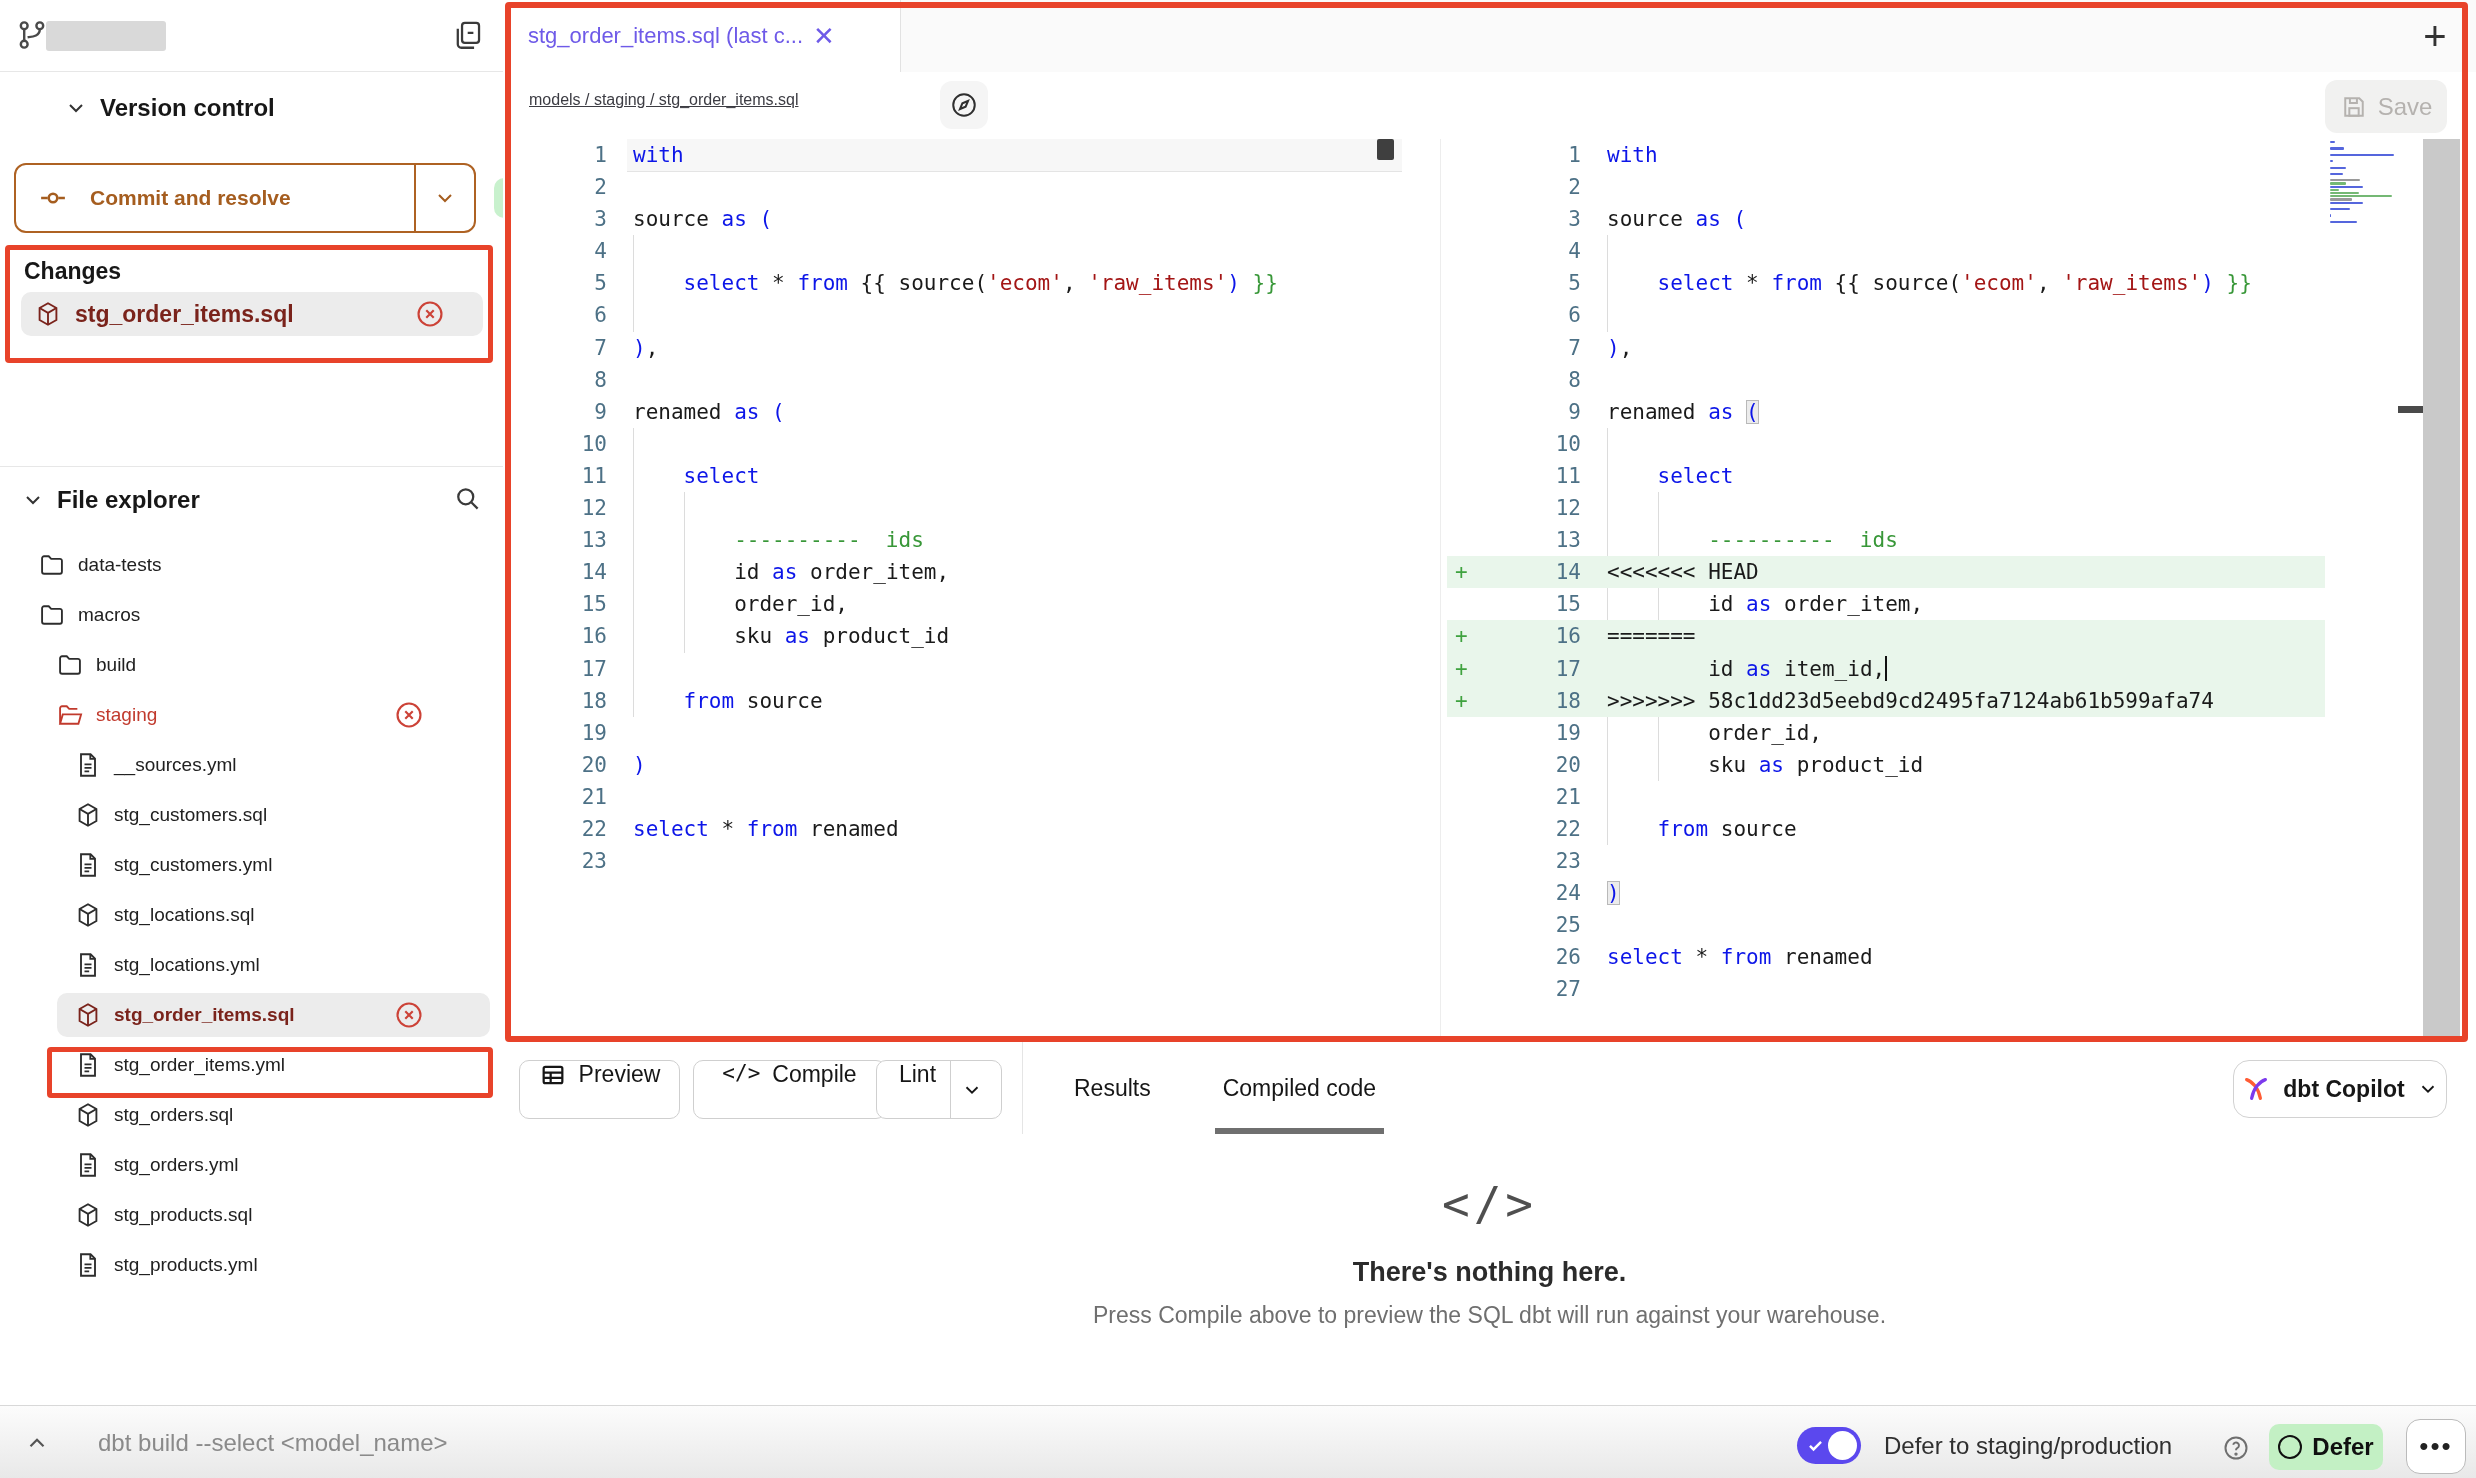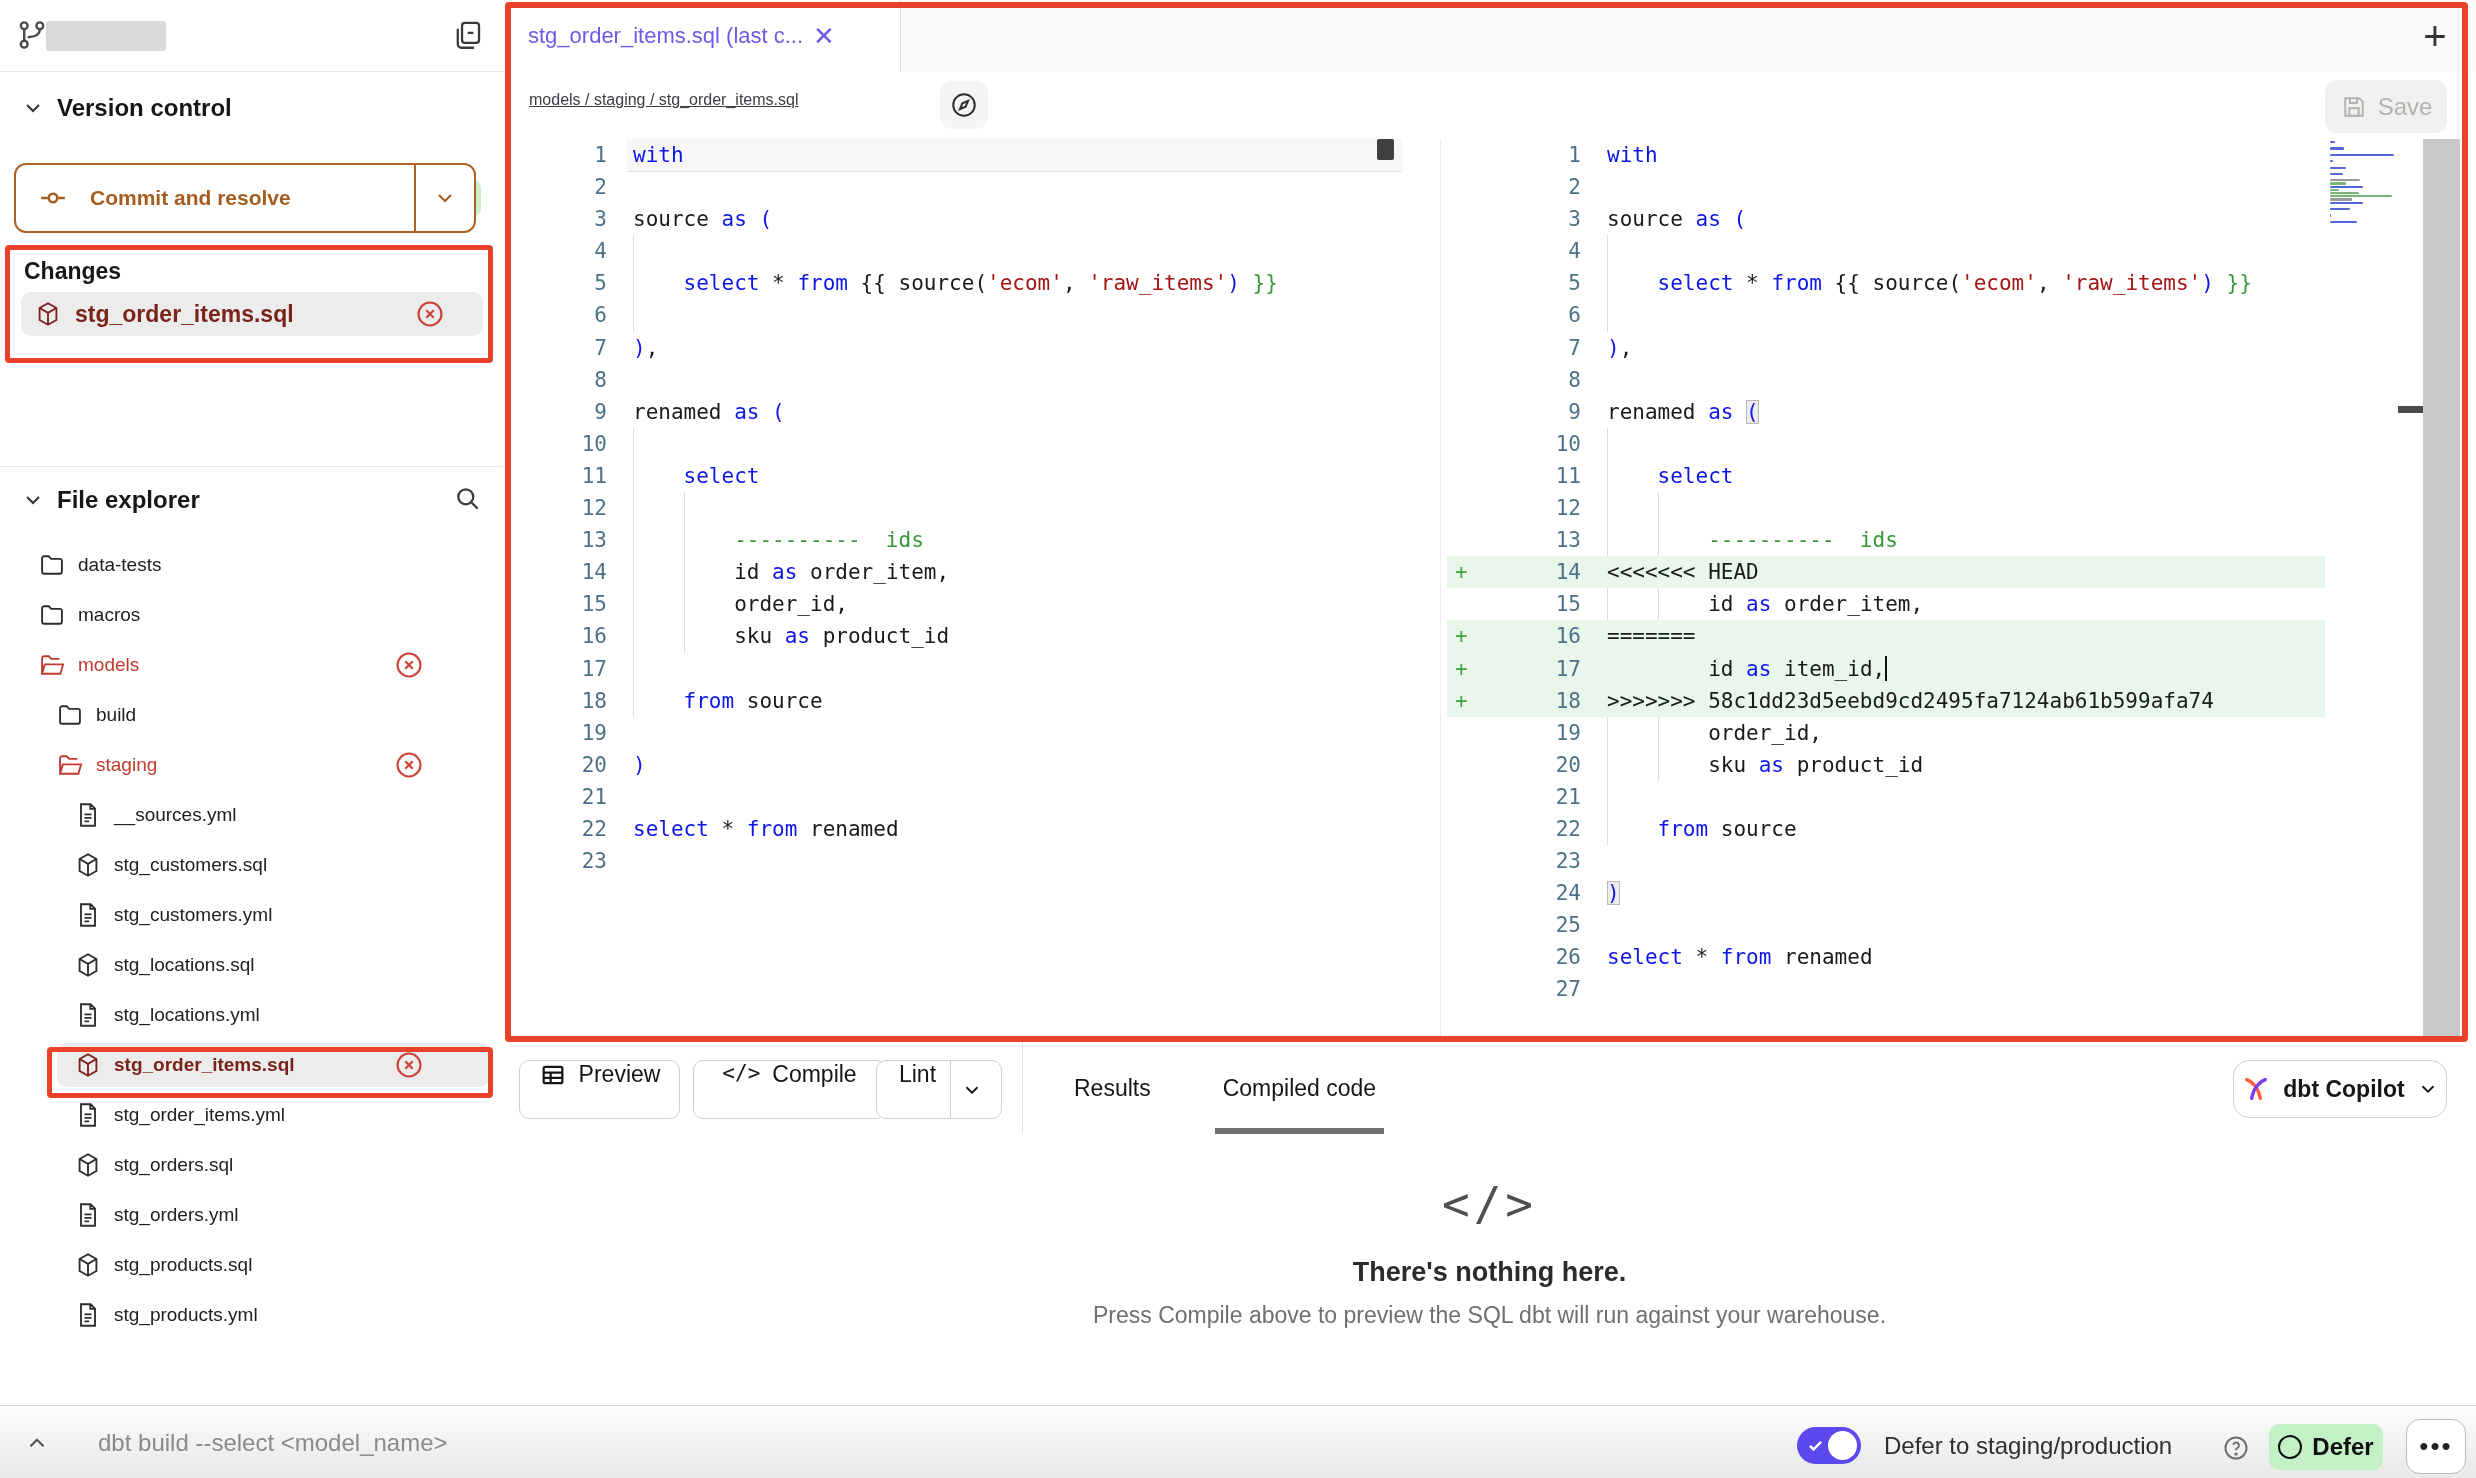--- a/index.html
+++ b/index.html
@@ -134,21 +134,21 @@
       <div class="redacted"></div>
       <span class="copy-icon">
         <svg width="34" height="34" viewBox="0 0 24 24" fill="none" stroke="#3a3a3a" stroke-width="1.6">
           <rect x="8.5" y="3.5" width="12" height="14" rx="2"></rect>
           <path d="M5.5 7.5v11a2.5 2.5 0 0 0 2.5 2.5h9"></path>
             <path d="M12.5 10.5h4"></path>
         </svg>
       </span>
     </div>
 
-    <div class="section-head" style="top:88px;">
+    <div class="section-head" style="top:88px;margin-left:43px;">
       <span class="chev">
         <svg width="24" height="24" viewBox="0 0 24 24" fill="none" stroke="#333" stroke-width="2">
             <path d="M6 9l6 6 6-6"></path>
           </svg>
       </span>
       <span class="section-title">Version control</span>
       <span class="vc-badge" style="left:451px;top:90px;position:absolute;">1</span>
     </div>
 
     <div class="commit-btn">
@@ -208,34 +208,20 @@
           </span>
           <span class="tree-label">data-tests</span>
         </div>
         <div class="tree-row" style="padding-left: 38px;">
           <span class="tree-icon">
             <svg width="28" height="28" viewBox="0 0 24 24" fill="none" stroke="currentColor" stroke-width="1.6">
               <path d="M3.5 6.2A1.7 1.7 0 0 1 5.2 4.5h4l2.1 2.2h7.5a1.7 1.7 0 0 1 1.7 1.7v9.4a1.7 1.7 0 0 1-1.7 1.7H5.2a1.7 1.7 0 0 1-1.7-1.7z"></path>
             </svg>
           </span>
           <span class="tree-label">macros</span>
-        </div>
-        <div class="tree-row" style="padding-left: 38px;">
-          <span class="tree-icon red">
-            <svg width="28" height="28" viewBox="0 0 24 24" fill="none" stroke="currentColor" stroke-width="1.6">
-              <path d="M3.5 19.5V6.2A1.7 1.7 0 0 1 5.2 4.5h4l2.1 2.2h7M3.5 19.5l2.3-8h15.7l-2.3 8z"></path>
-            </svg>
-          </span>
-          <span class="tree-label red">models</span>
-          <span class="xmark">
-            <svg width="32" height="32" viewBox="0 0 24 24" fill="none" stroke="#cc4237" stroke-width="1.6">
-              <circle cx="12" cy="12" r="8.6"></circle>
-              <path d="M9.2 9.2l5.6 5.6M14.8 9.2l-5.6 5.6"></path>
-            </svg>
-          </span>
         </div>
         <div class="tree-row" style="padding-left: 56px;">
           <span class="tree-icon">
             <svg width="28" height="28" viewBox="0 0 24 24" fill="none" stroke="currentColor" stroke-width="1.6">
               <path d="M3.5 6.2A1.7 1.7 0 0 1 5.2 4.5h4l2.1 2.2h7.5a1.7 1.7 0 0 1 1.7 1.7v9.4a1.7 1.7 0 0 1-1.7 1.7H5.2a1.7 1.7 0 0 1-1.7-1.7z"></path>
             </svg>
           </span>
           <span class="tree-label">build</span>
         </div>
         <div class="tree-row" style="padding-left: 56px;">

